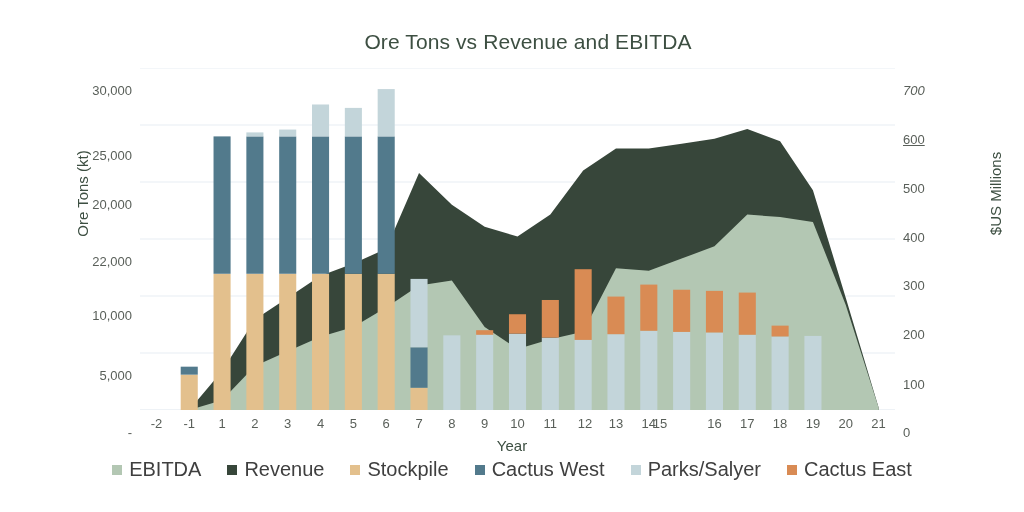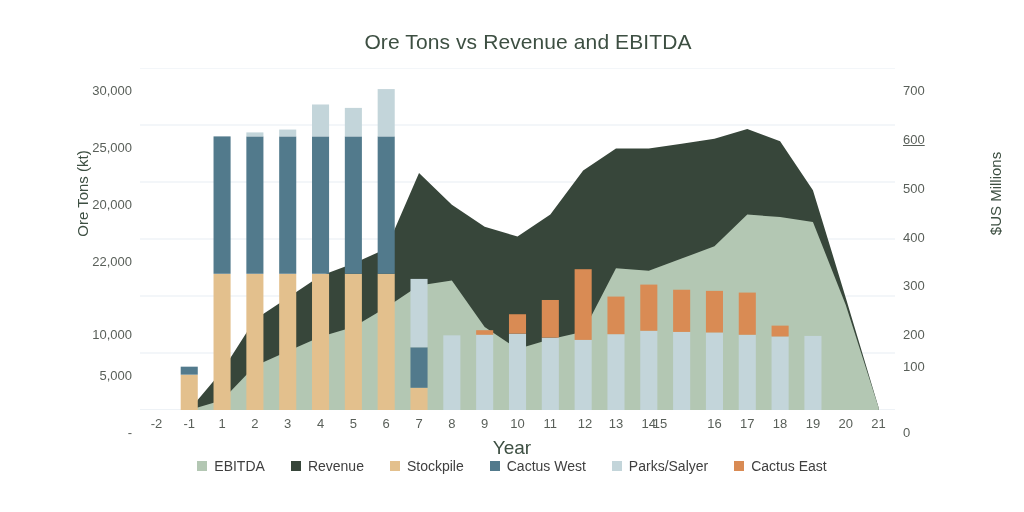--- a/index.html
+++ b/index.html
@@ -28,42 +28,42 @@
     text-align:center;font-size:15px;color:#3d4f42;
   }
   #y-right-title{
     position:absolute;left:905px;top:185px;width:180px;
     transform:rotate(-90deg);transform-origin:center center;
     text-align:center;font-size:15px;color:#3d4f42;
   }
 
   #x-ticks{position:absolute;left:140px;top:416px;width:755px;height:20px;}
   .xtick{position:absolute;font-size:13px;color:#595f59;text-align:center;transform:translateX(-50%);}
-  #x-title{position:absolute;left:0;top:437px;width:1024px;text-align:center;font-size:19px;color:#3d4f42;}
+  #x-title{position:absolute;left:0;top:437px;width:1024px;text-align:center;font-size:15px;color:#3d4f42;}
 
   #legend{position:absolute;left:0;top:458px;width:1024px;display:flex;justify-content:center;
           align-items:center;gap:26px;}
   .legend-item{display:flex;align-items:center;gap:7px;}
   .legend-swatch{width:10px;height:10px;display:inline-block;}
-  .legend-label{font-size:14px;color:#3f3f3f;}
+  .legend-label{font-size:20px;color:#3f3f3f;}
 </style>
 </head>
 <body>
 
 <div id="chart-root">
 
   <div id="chart-title">Ore Tons vs Revenue and EBITDA</div>
 
   <div id="y-left-col">
       <div class="ytick left" style="top: 333px;">-</div>
       <div class="ytick left" style="top: 276px;">5,000</div>
-      <div class="ytick left" style="top: 235px;">10,000</div>
+      <div class="ytick left" style="top: 216px;">10,000</div>
       <div class="ytick left" style="top: 162px;">22,000</div>
       <div class="ytick left" style="top: 105px;">20,000</div>
-      <div class="ytick left" style="top: 48px; text-align: right;">25,000</div>
+      <div class="ytick left" style="top: 56px; text-align: right;">25,000</div>
       <div class="ytick left" style="top: -9px;">30,000</div>
     </div>
   <div id="y-left-title">Ore Tons (kt)</div>
 
   <div id="plot">
     <svg id="plot-svg" viewBox="0 0 755 342" preserveAspectRatio="none">
         <g>
           <line x1="0" x2="755" y1="342.00" y2="342.00" stroke="#e8eef3" stroke-width="1.4"></line>
           <line x1="0" x2="755" y1="285.00" y2="285.00" stroke="#e8eef3" stroke-width="1.2"></line>
           <line x1="0" x2="755" y1="228.00" y2="228.00" stroke="#e8eef3" stroke-width="1.2"></line>
@@ -120,27 +120,27 @@
           <rect x="533.10" y="221.73" width="17.07" height="42.18" fill="#d98b54"></rect>
           <rect x="565.92" y="222.87" width="17.07" height="41.61" fill="#d98b54"></rect>
           <rect x="598.75" y="224.58" width="17.07" height="42.18" fill="#d98b54"></rect>
           <rect x="631.57" y="257.64" width="17.07" height="10.83" fill="#d98b54"></rect>
         </g>
       </svg>
   </div>
 
   <div id="y-right-col">
       <div class="ytick right" style="top: 333px;">0</div>
-      <div class="ytick right" style="top: 267px;">100</div>
+      <div class="ytick right" style="top: 285px;">100</div>
       <div class="ytick right" style="top: 235.286px;">200</div>
       <div class="ytick right" style="top: 186.429px;">300</div>
       <div class="ytick right" style="top: 137.571px;">400</div>
       <div class="ytick right" style="top: 88.7143px;">500</div>
       <div class="ytick right" style="top: 39.8571px; text-decoration: underline;">600</div>
-      <div class="ytick right" style="top: -9px;">700</div>
+      <div class="ytick right" style="top: -9px; font-style: italic;">700</div>
     </div>
   <div id="y-right-title">$US Millions</div>
 
   <div id="x-ticks">
       <div class="xtick" style="left: 16.413px;">-2</div>
       <div class="xtick" style="left: 49.2391px;">-1</div>
       <div class="xtick" style="left: 82.0652px;">1</div>
       <div class="xtick" style="left: 114.891px;">2</div>
       <div class="xtick" style="left: 147.717px;">3</div>
       <div class="xtick" style="left: 180.543px;">4</div>

